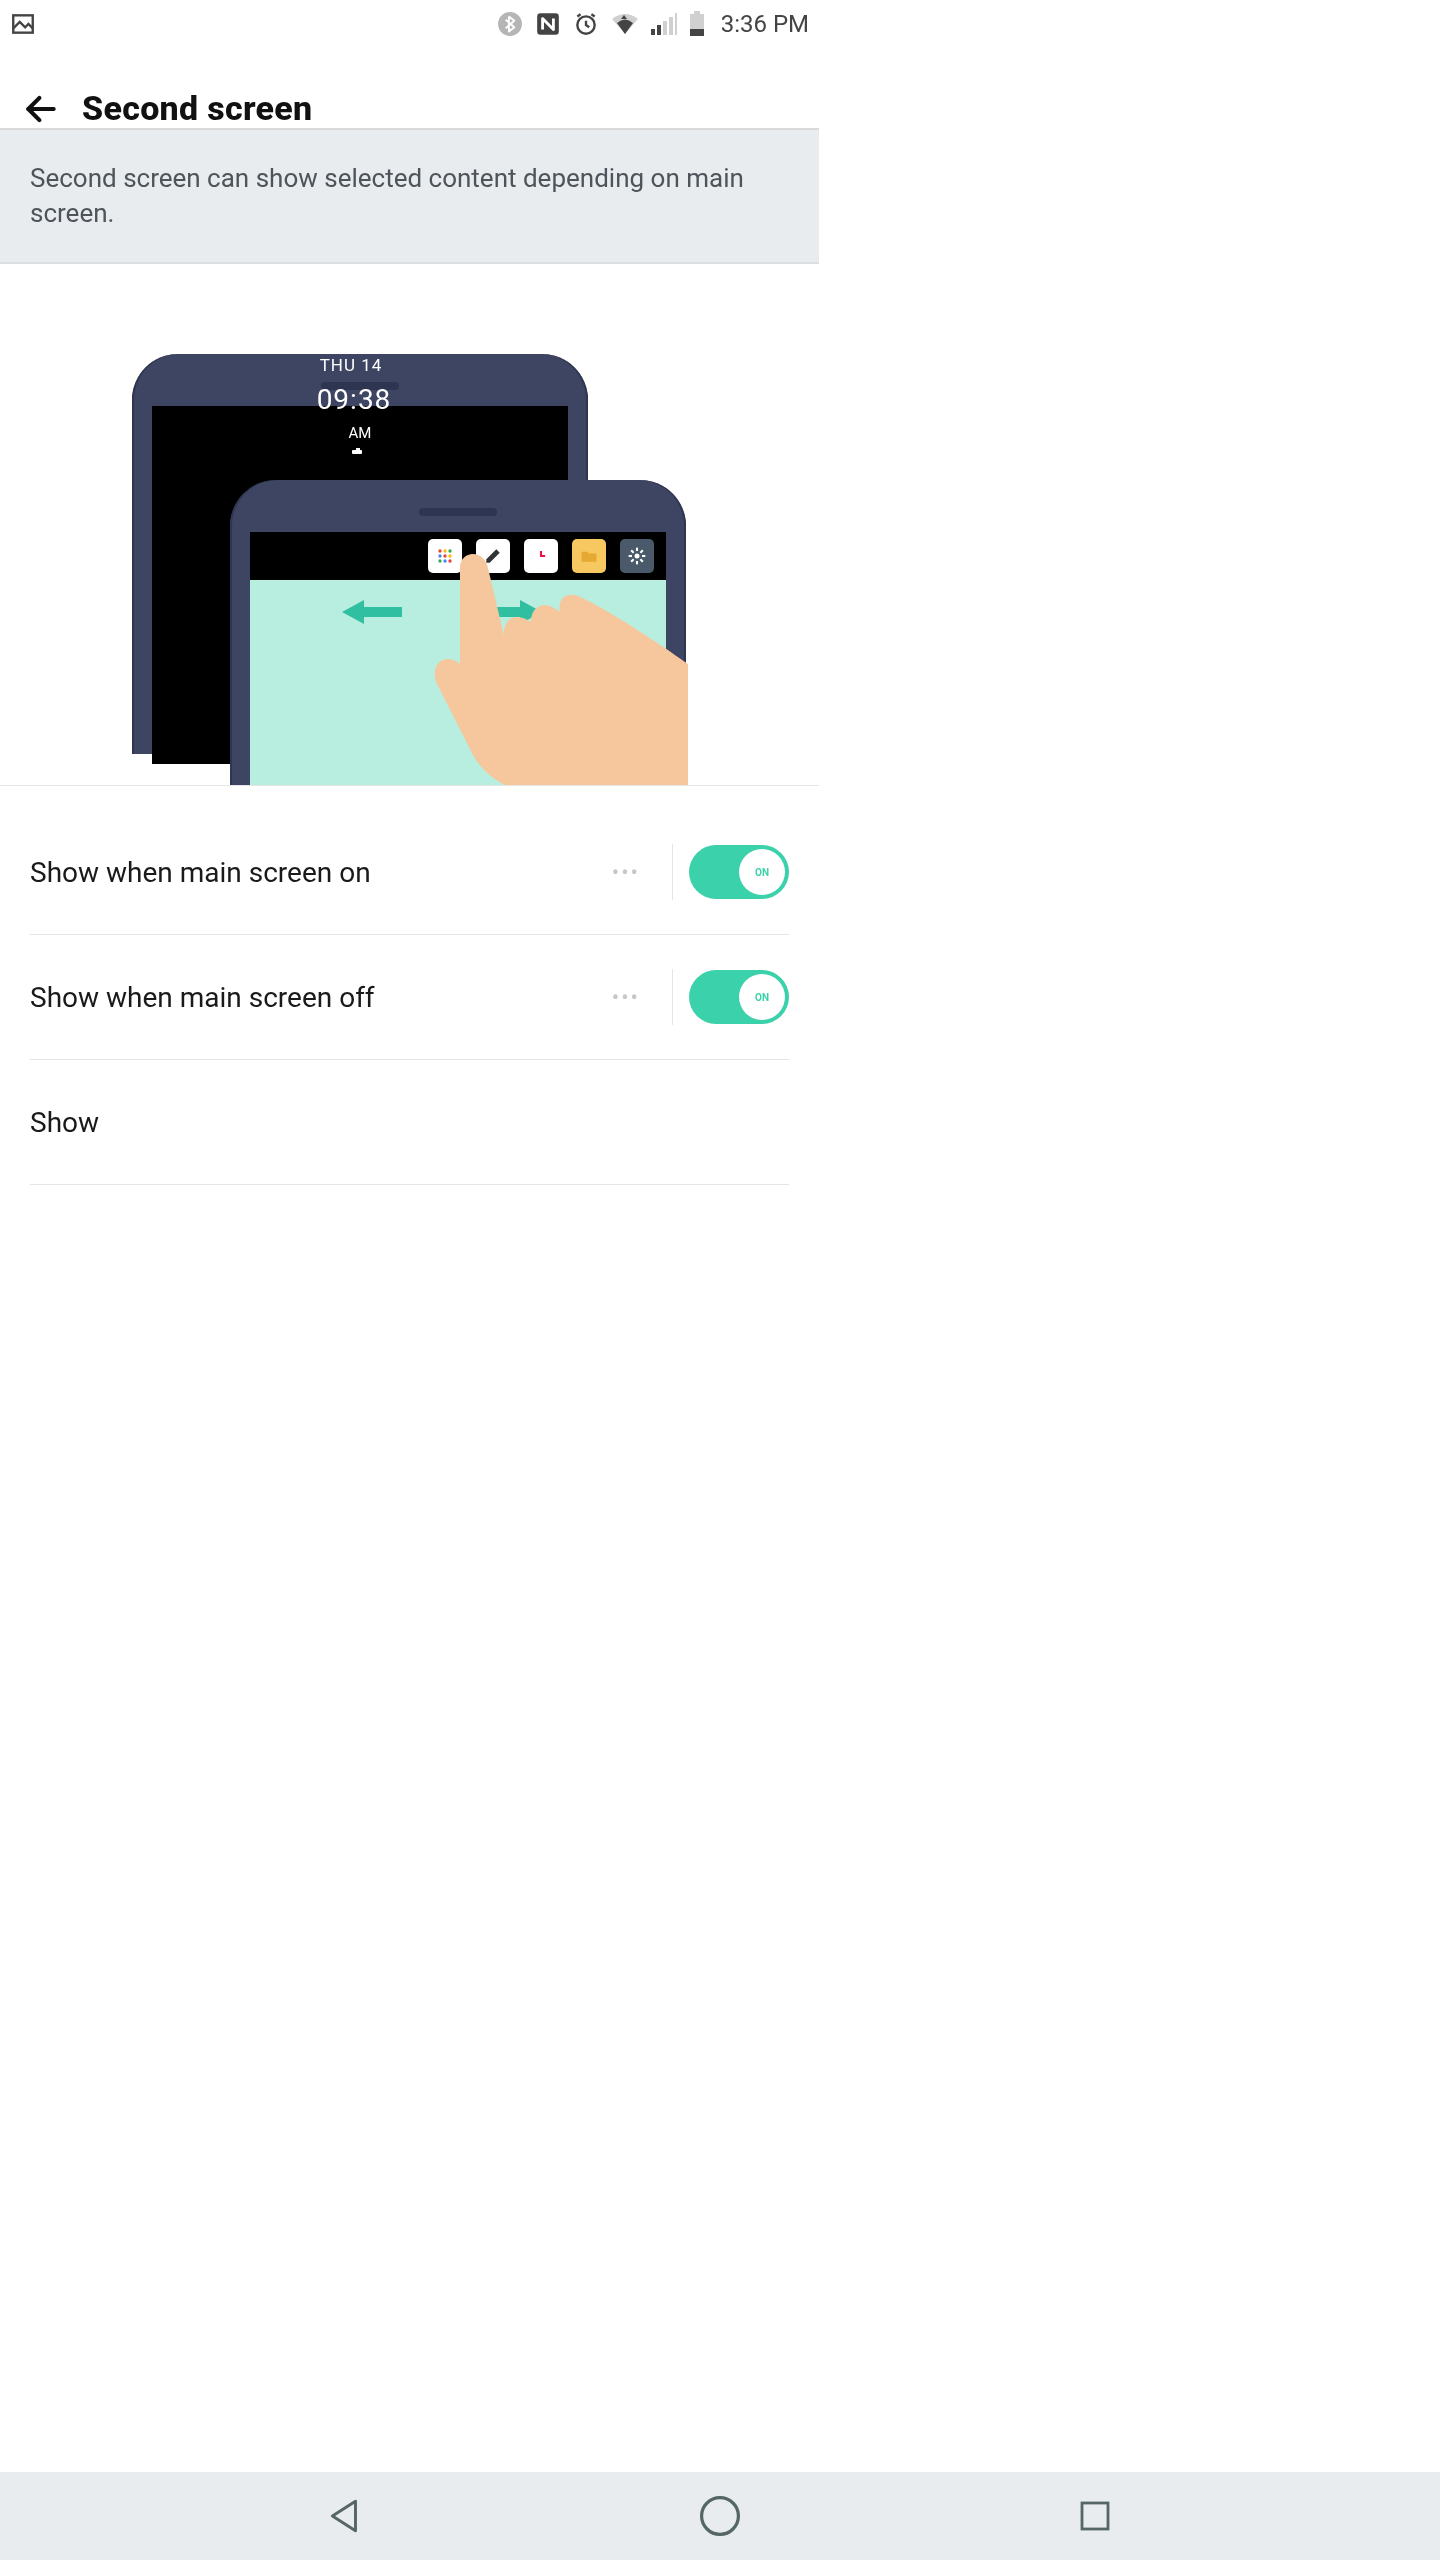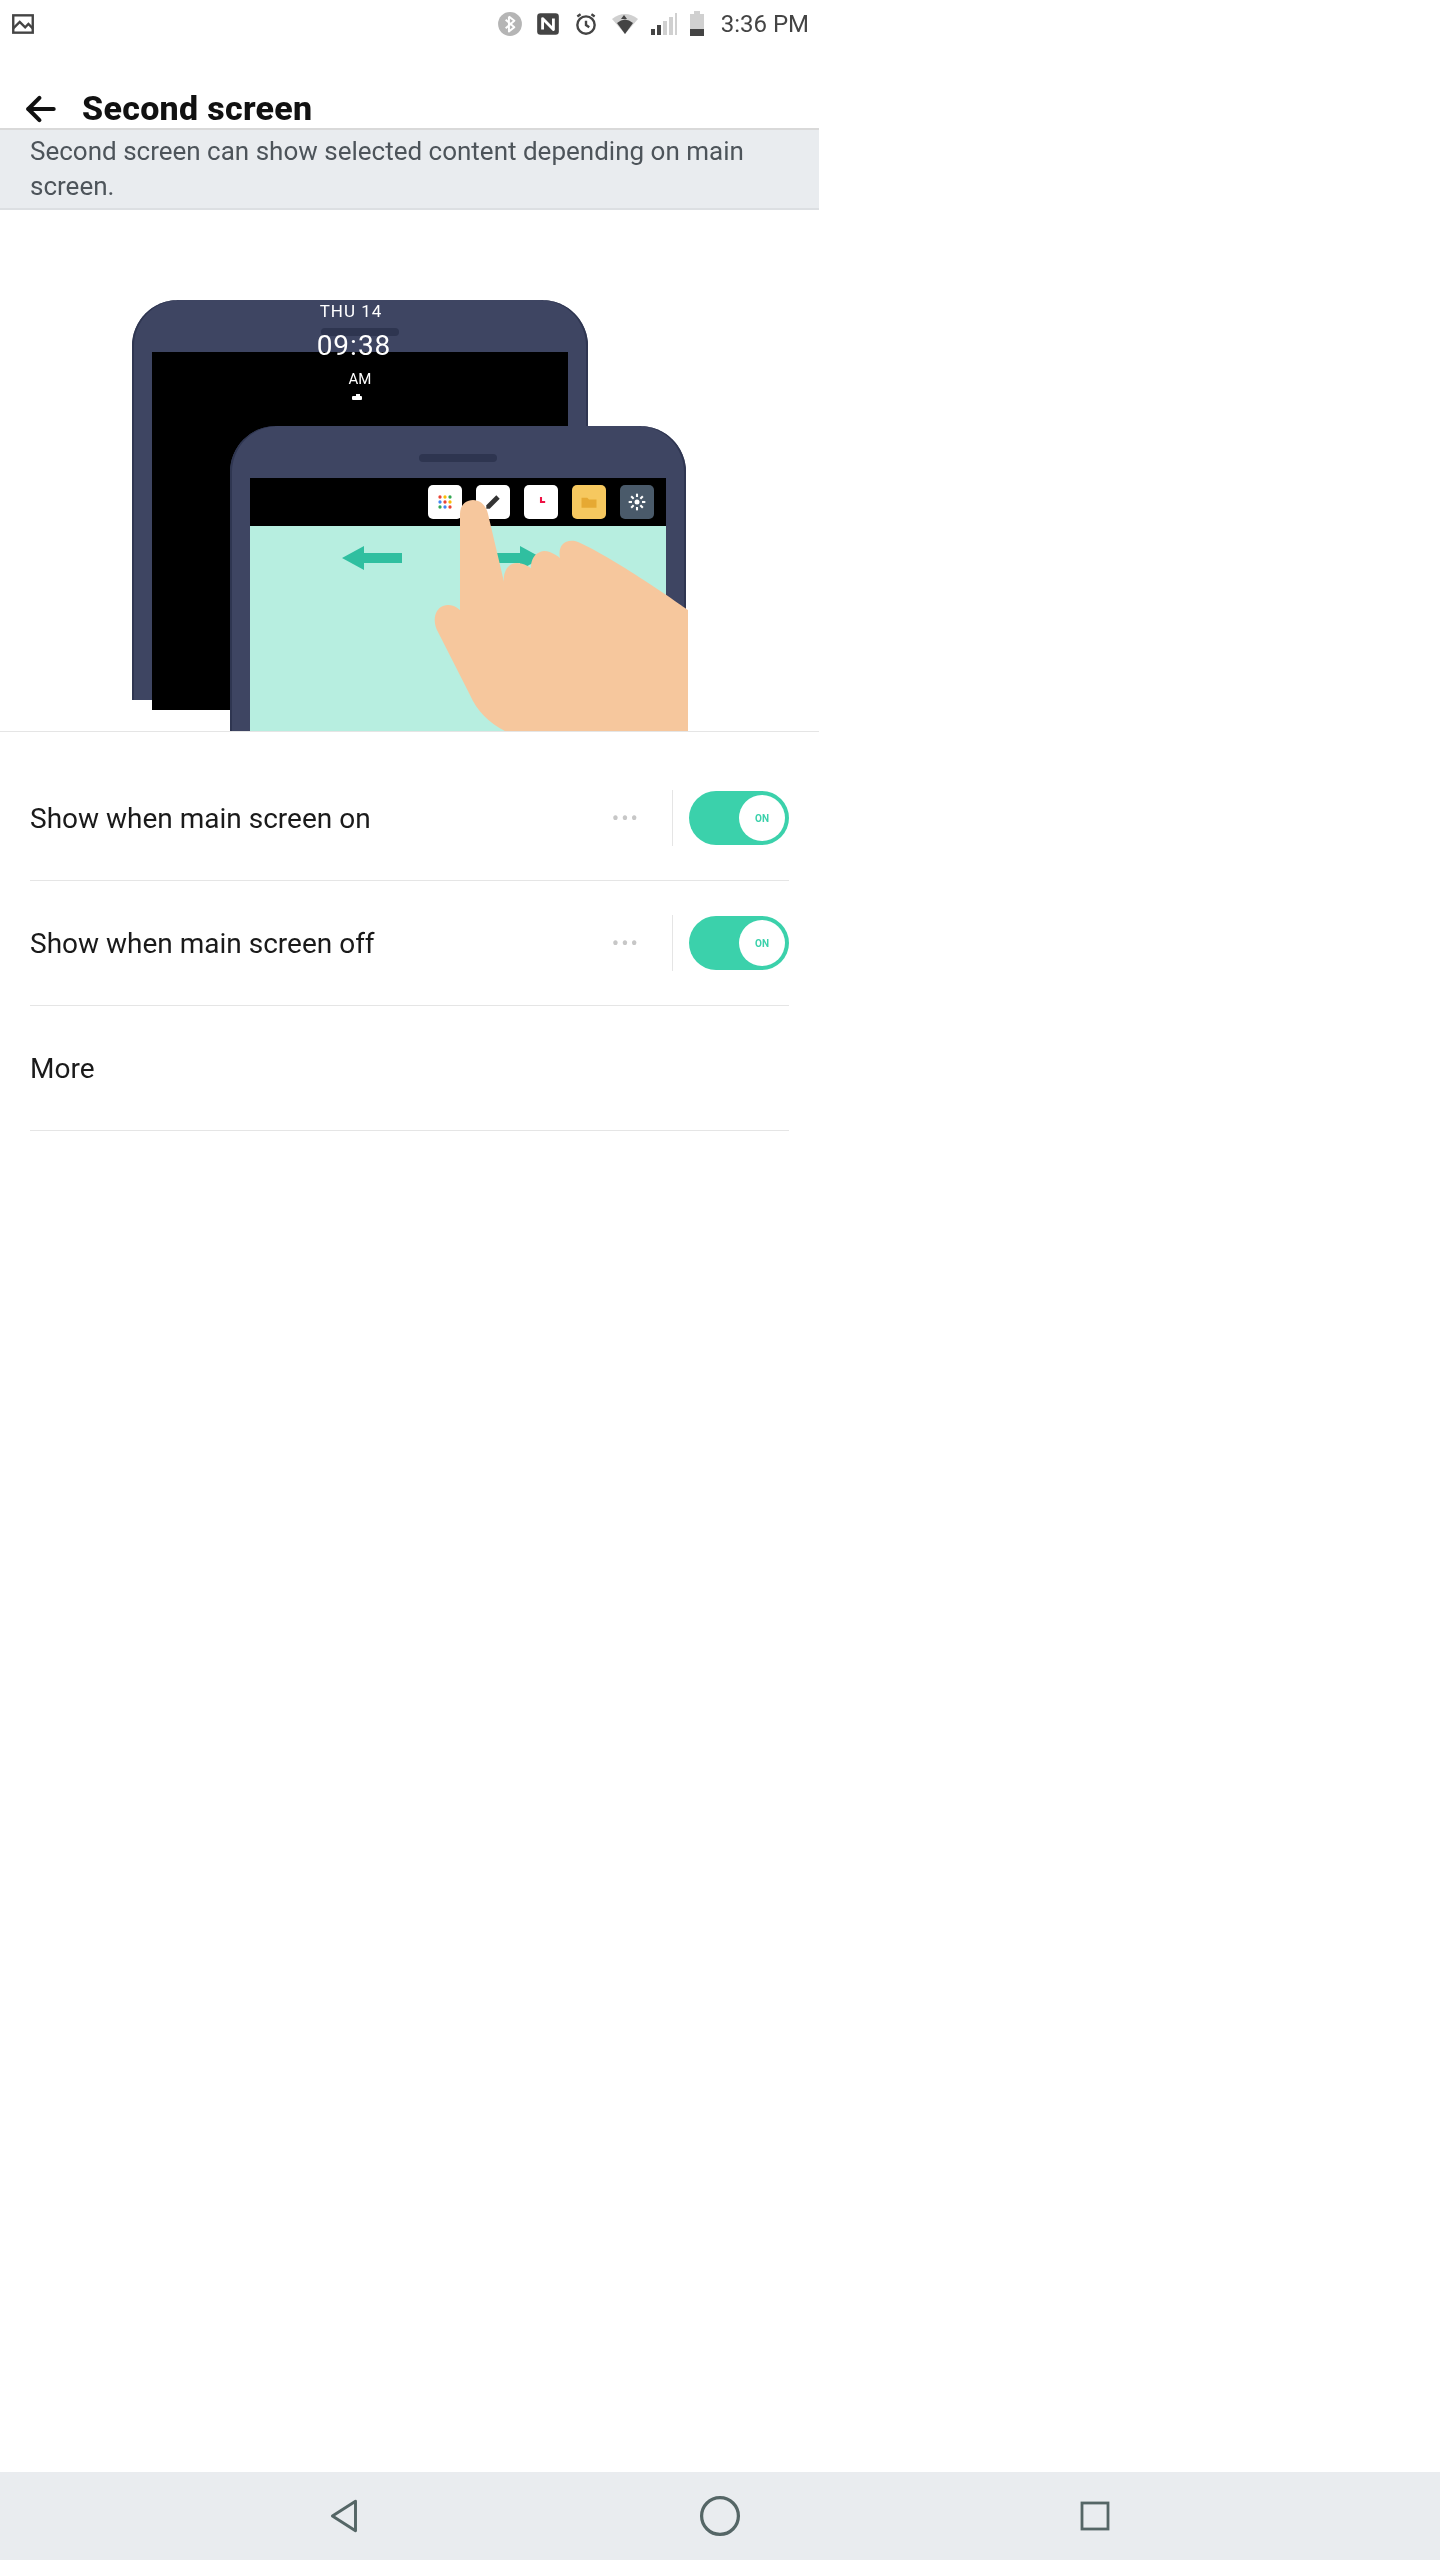--- a/index.html
+++ b/index.html
@@ -41,21 +41,21 @@
   .appbar .title {
     font-size: 34px;
     font-weight: 800;
     letter-spacing: 0.3px;
     color:#111;
   }
 
   
   .info {
     background:#e9ecef;
-    padding: 4px 30px;
+    padding: 31px 30px;
     font-size: 26px;
     line-height: 1.35;
     color:#4d545a;
     border-bottom: 2px solid #dcdfe2;
   }
 
   
   .illus {
     height: 522px;
     width:100%;
@@ -334,21 +334,21 @@
   <div class="row">
     <span class="label">Show when main screen off</span>
     <span class="dots">•••</span>
     <span class="sep"></span>
     <span class="toggle">
       <span class="knob">ON</span>
     </span>
   </div>
 
   <div class="row">
-    <span class="label">More</span>
+    <span class="label">Show</span>
   </div>
 
 </div>
 
 <div class="navbar">
   <span class="btn">
     <svg width="42" height="42" viewBox="0 0 40 40" fill="none" stroke="#566" stroke-width="2.8" stroke-linejoin="round">
       <path d="M30 6 L8 20 L30 34 Z"></path>
     </svg>
   </span>

